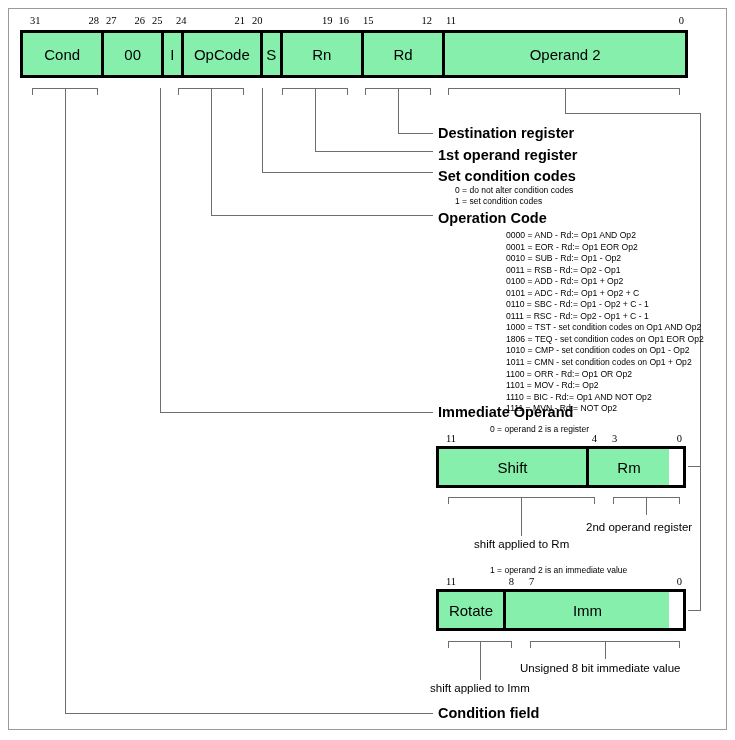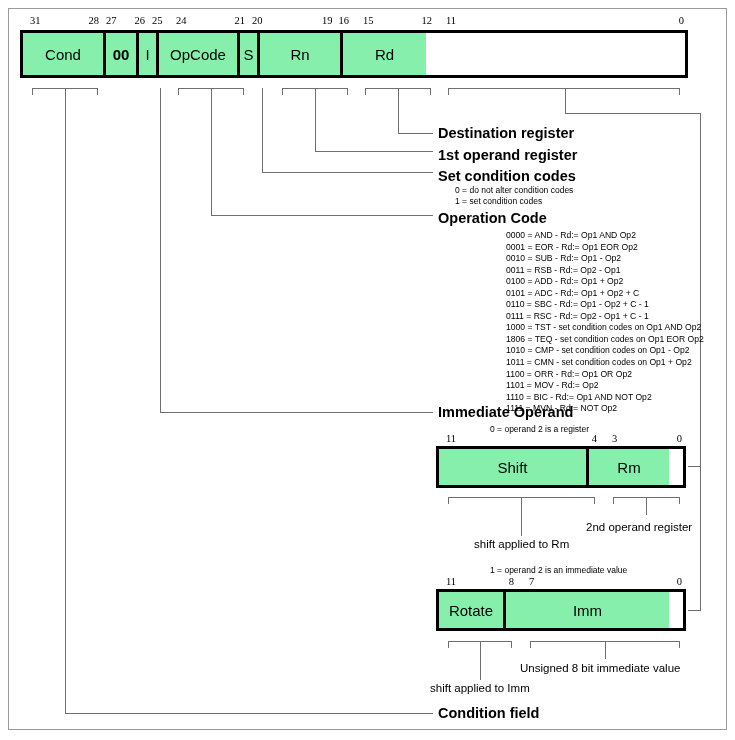--- a/index.html
+++ b/index.html
@@ -137,26 +137,27 @@
       <div class="bitnum" style="left: 280px; top: 16px; margin-left: 42px;">19</div>
       <div class="bitnum r" style="left: 349px; top: 16px;">16</div>
       <div class="bitnum" style="left: 363px; top: 16px;">15</div>
       <div class="bitnum r" style="left: 432px; top: 16px;">12</div>
       <div class="bitnum" style="left: 446px; top: 16px;">11</div>
       <div class="bitnum r" style="left: 684px; top: 16px;">0</div>
     </div>
 
   <div class="bitbox" id="main-box" style="left:20px; top:30px; width:668px; height:48px;">
       <div class="cell" style="width: 83px;">Cond</div>
-      <div class="cell" style="width: 33px; font-weight: bold;">00</div>
+      <div class="cell" style="width: 61px;">00</div>
       <div class="cell" style="width: 20px;">I</div>
       <div class="cell" style="width: 81px;">OpCode</div>
       <div class="cell" style="width: 20px;">S</div>
       <div class="cell" style="width: 83px;">Rn</div>
       <div class="cell" style="width: 83px;">Rd</div>
+      <div class="cell" style="width: 245px;">Operand 2</div>
     </div>
 
   <div class="brk" style="left:32px;  top:88px; width:66px;">
       <i class="top"></i>
       <i class="lt"></i>
       <i class="rt"></i>
     </div>
   <div class="brk" style="left:178px; top:88px; width:66px;">
       <i class="top"></i>
       <i class="lt"></i>

